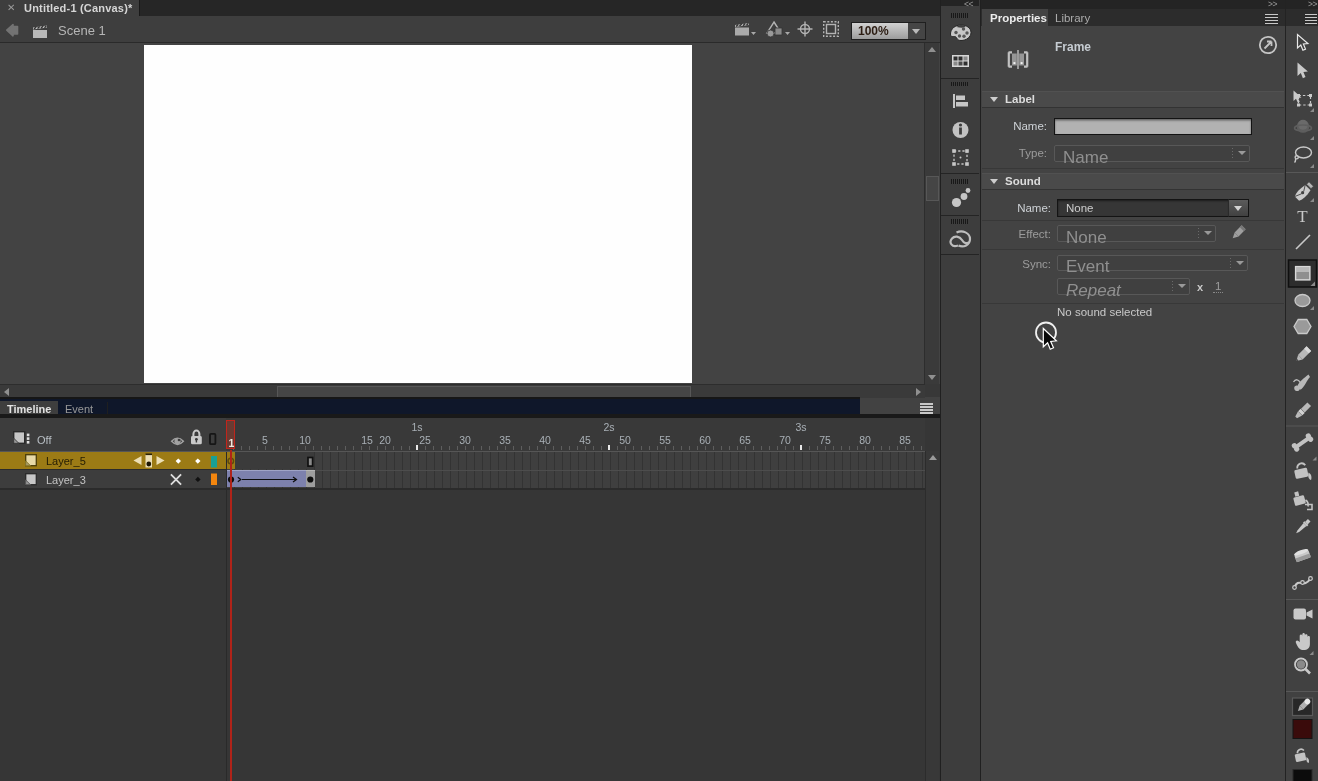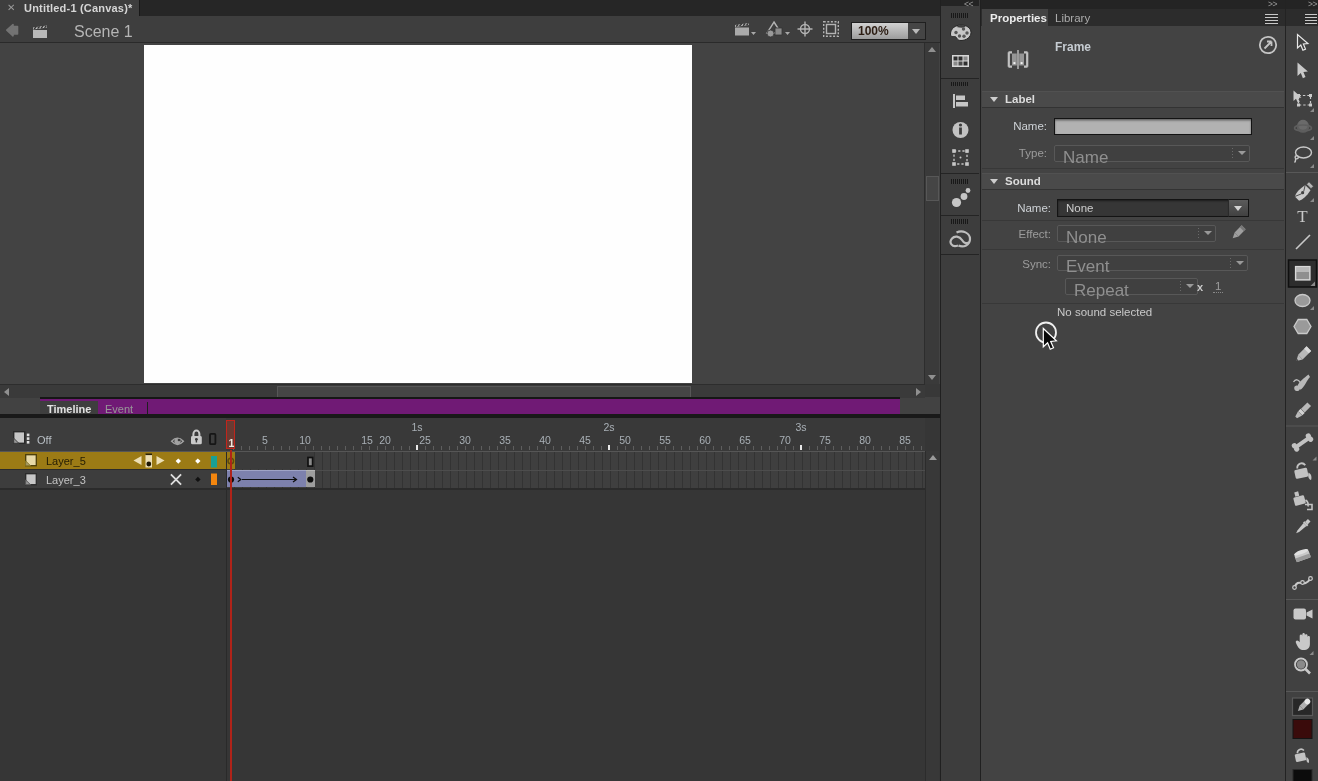--- a/index.html
+++ b/index.html
@@ -5,35 +5,35 @@
 .abs{position:absolute;}
 .txt{position:absolute;white-space:nowrap;}
 svg{position:absolute;overflow:visible;}
 #root{position:absolute;left:0;top:0;width:1318px;height:781px;}
 
 #tabbar{left:0;top:0;width:940px;height:16px;background:#262626;}
 #doctab{left:0;top:0;width:139px;height:16px;background:#3e3e3e;border-right:1px solid #191919;}
 #tabtext{left:24px;top:2px;font-size:11px;font-weight:bold;color:#d6d6d6;letter-spacing:.2px;}
 #tabx{left:7px;top:2px;font-size:10px;color:#9b9b9b;}
 #scenebar{left:0;top:16px;width:940px;height:26px;background:#3e3e3e;border-bottom:2px solid #2a2a2a;}
-#scenetxt{left:58px;top:7px;font-size:16px;color:#b5b5b5;margin-left:16px;}
+#scenetxt{left:58px;top:7px;font-size:13px;color:#b5b5b5;}
 #canvas{left:0;top:43px;width:940px;height:354px;background:#434343;}
 #stage{left:144px;top:2px;width:548px;height:338px;background:#fefefe;}
 
 #vsb{left:924px;top:0px;width:14px;height:341px;background:#3a3a3a;border-left:1px solid #2d2d2d;}
 #vsb-thumb{left:1px;top:133px;width:11px;height:23px;background:#454545;border:1px solid #575757;}
 #hsb{left:0;top:341px;width:925px;height:13px;background:#3a3a3a;border-top:1px solid #2d2d2d;}
 #hsb-thumb{left:277px;top:1px;width:412px;height:10px;background:#454545;border:1px solid #575757;}
 #sbcorner{left:925px;top:341px;width:15px;height:13px;background:#383838;}
 
 #zoomfield{left:851px;top:6px;width:57px;height:16px;background:linear-gradient(#d2d2d2,#9c9c9c);border:1px solid #1f1f1f;}
 #zoomtxt{left:6px;top:1px;font-size:12px;color:#2c1d13;font-weight:bold;}
 #zoombtn{left:908px;top:6px;width:17px;height:16px;background:#454545;border:1px solid #1f1f1f;border-left:none;}
 
-#tlbar{left:0;top:397px;width:860px;height:15px;background:#701a75;border-top:2px solid #161616;margin-left:40px;}
+#tlbar{left:0;top:397px;width:860px;height:15px;background:#0f172a;border-top:2px solid #161616;}
 #tltab{left:0;top:2px;width:58px;height:13px;background:#3e3e3e;}
 #tltabtxt{left:7px;top:4px;font-size:11px;font-weight:bold;color:#e2e2e2;}
 #outtxt{left:65px;top:4px;font-size:11px;color:#989898;}
 #outdiv{left:107px;top:3px;width:1px;height:12px;background:#1f1f1f;}
 #tl{left:0;top:418px;width:940px;height:363px;background:#363636;}
 #tlhead-l{left:0;top:0;width:226px;height:33px;background:#3d3d3d;}
 #tlruler{left:226px;top:0;width:699px;height:33px;background:#393939;}
 #tlticks{left:226px;top:28px;width:699px;height:4px;background:repeating-linear-gradient(90deg,transparent 0px,transparent 7px,#5e5e5e 7px,#5e5e5e 8px);}
 #tltopline{left:0;top:32.5px;width:925px;height:1px;background:#565656;}
 #tlgrid{left:226px;top:33.5px;width:699px;height:37px;background:repeating-linear-gradient(90deg,#333333 0px,#333333 1.5px,#3f3f3f 1.5px,#3f3f3f 8px);}
@@ -405,21 +405,21 @@
         <rect x="-2.8" y="-8" width="5.6" height="2.6" fill="#777"></rect>
       </g>
     </svg>
     <div class="psep" style="top:248.5px;"></div>
     <div class="plabel2" style="left:10px;top:258px;">Sync:</div>
     <div class="combo-d" style="left:76px;top:254.5px;width:189px;height:14.5px;">
       <div class="ctxt">Event</div>
       <div class="cvline" style="left:172px;"></div>
       <div class="carr" style="left:178px;top:5px;"></div>
     </div>
-    <div class="combo-d" style="left:84px;top:278px;width:131px;height:14.5px;">
+    <div class="combo-d" style="left:76px;top:278px;width:131px;height:14.5px;font-style:italic;">
       <div class="ctxt">Repeat</div>
       <div class="cvline" style="left:114px;"></div>
       <div class="carr" style="left:120px;top:5px;"></div>
     </div>
     <div class="txt" style="left:216px;top:281px;font-size:11px;font-weight:bold;color:#c9c9c9;">x</div>
     <div class="txt" style="left:232px;top:280px;font-size:11.5px;color:#9c9c9c;border-bottom:1px dotted #888;padding:0 2px;">1</div>
     <div class="psep" style="top:302.5px;"></div>
     <div class="txt" style="left:76px;top:306px;font-size:11.5px;color:#c9c9c9;">No sound selected</div>
 
     <svg class="abs" style="left:50px;top:318px;" width="36" height="38" viewBox="0 0 36 38">

